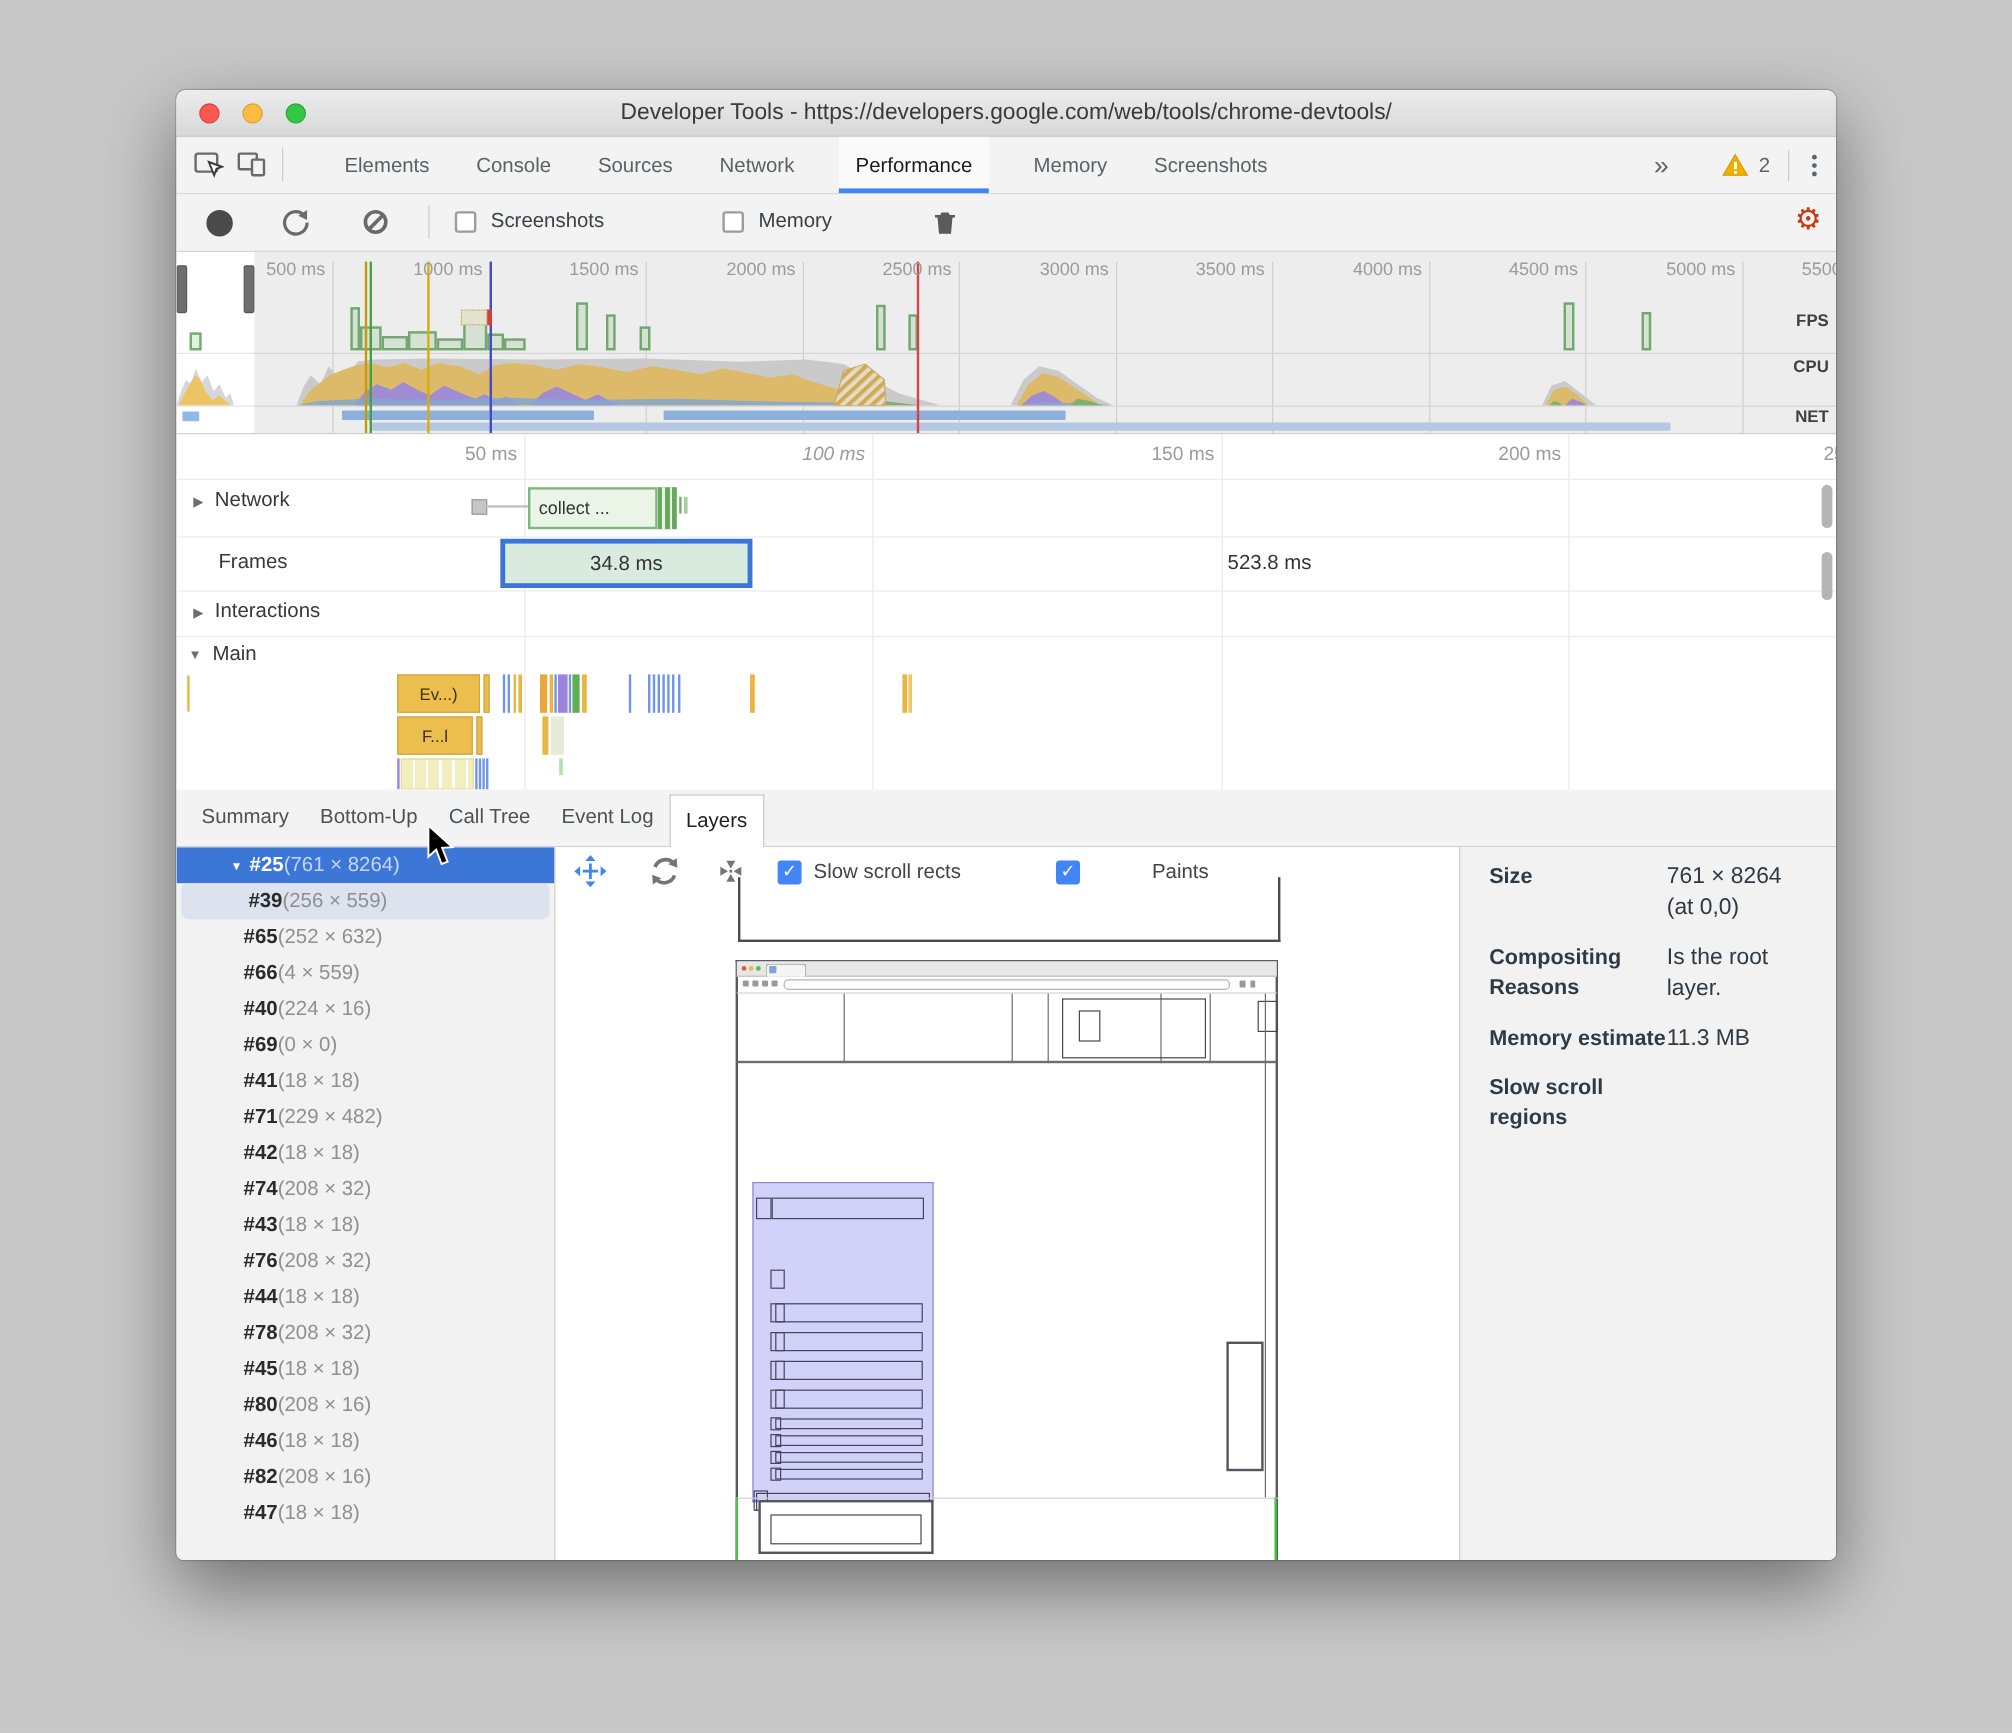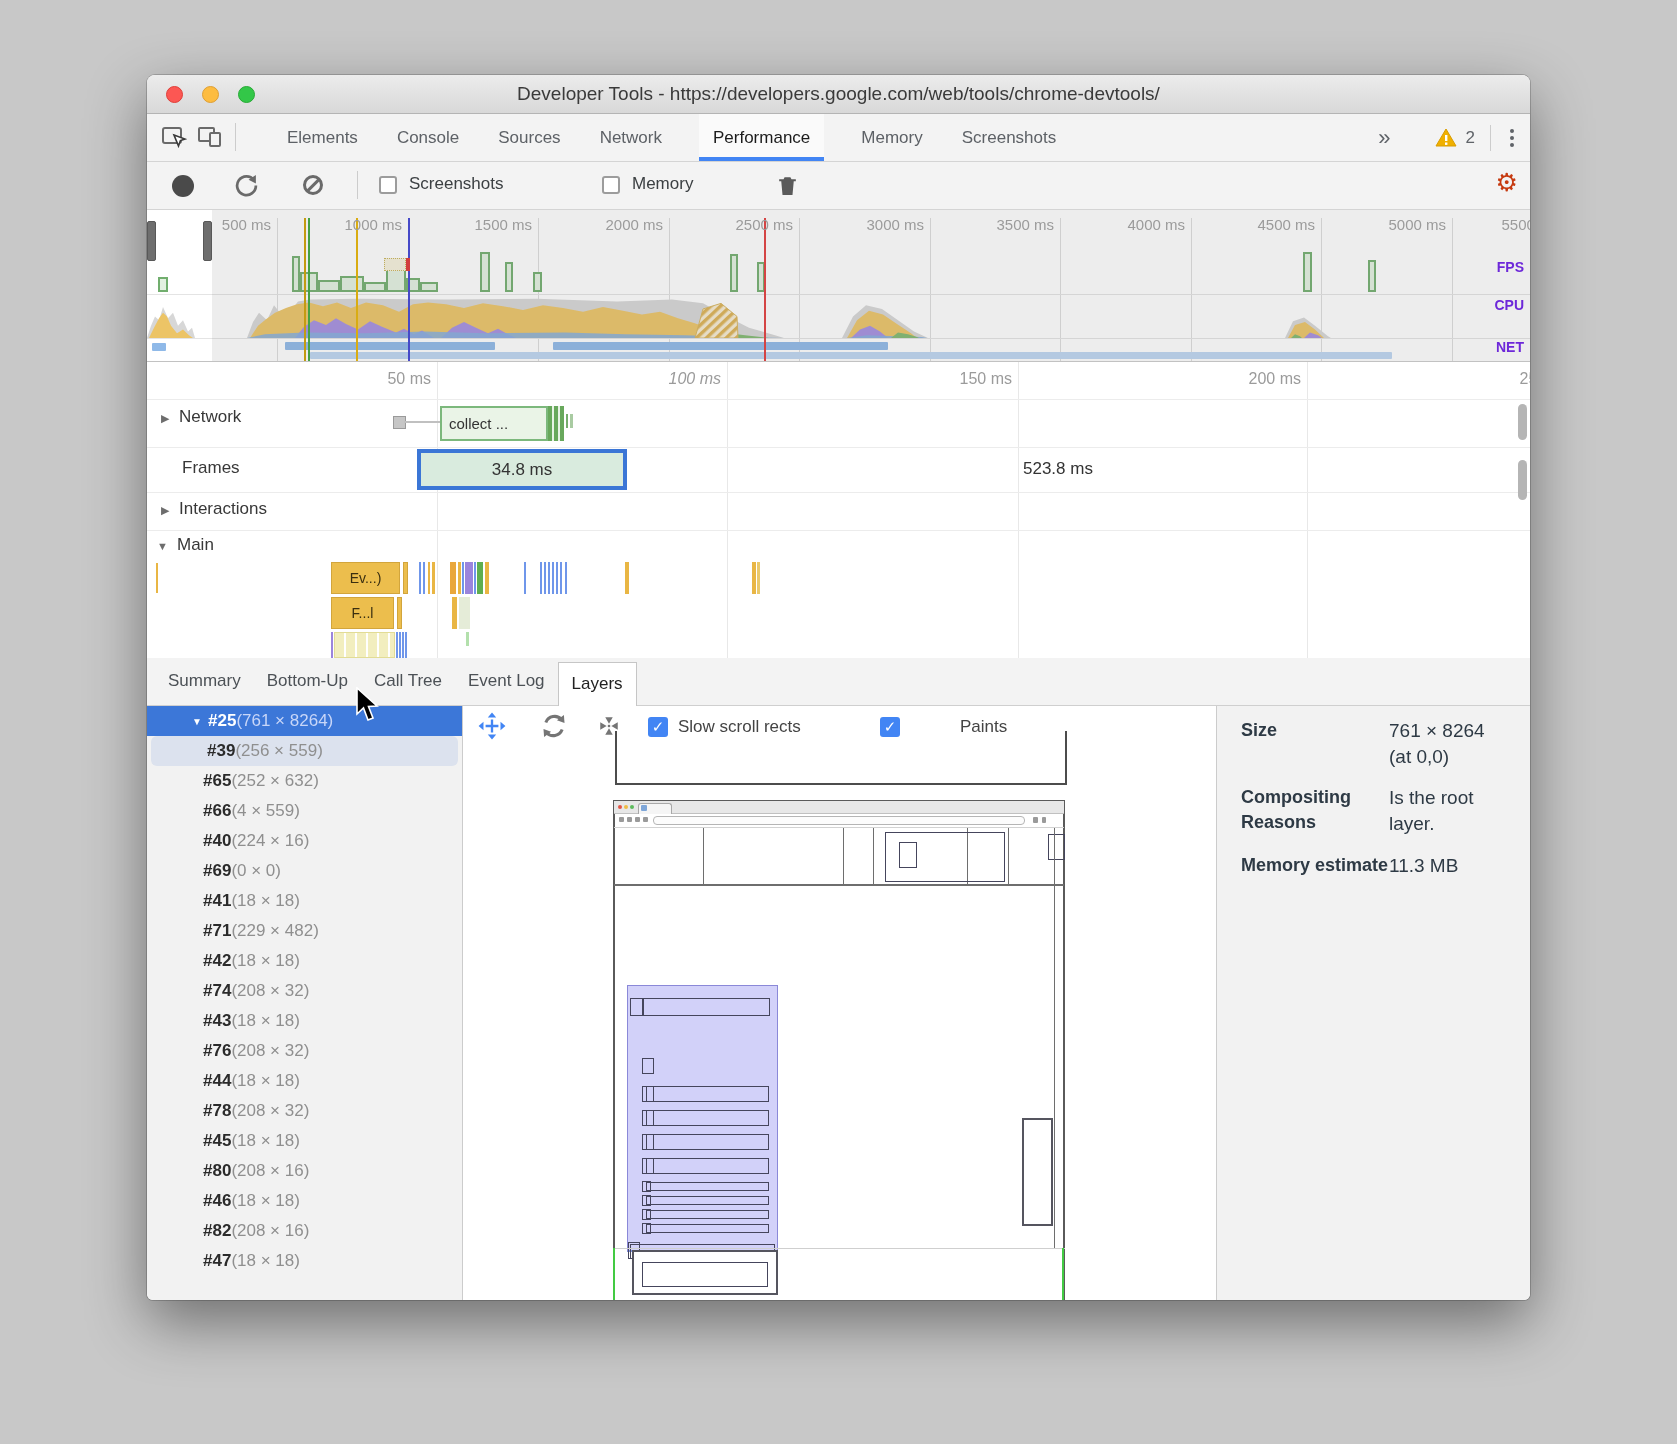--- a/index.html
+++ b/index.html
@@ -31,21 +31,21 @@
   .cb{position:absolute;top:14px;width:18px;height:18px;background:#fff;border:2px solid #9c9c9c;border-radius:3px;box-sizing:border-box;}
   .cb-label{position:absolute;top:12px;font-size:17px;color:#3c4043;}
   #block-icon{position:absolute;left:156px;top:13px;width:20px;height:20px;border:3px solid #6a6a6a;border-radius:50%;box-sizing:border-box;}
   #block-icon::after{content:"";position:absolute;left:-1px;top:6px;width:16px;height:3px;background:#6a6a6a;transform:rotate(-45deg);}
   #gear{position:absolute;right:12px;top:6px;font-size:25px;color:var(--gear);}
   
   #overview{position:absolute;left:0;top:135px;width:100%;height:151px;background:#fff;overflow:hidden;border-bottom:1px solid #c2c2c2;}
   .ov-grid{position:absolute;top:8px;height:143px;width:1px;background:#ddd;}
   .ov-hrow{position:absolute;left:0;width:100%;height:1px;background:#e4e4e4;}
   .ov-label{position:absolute;top:6px;transform:translateX(-100%);font-size:15px;color:#9b9b9b;white-space:nowrap;}
-  .ov-rowlabel{position:absolute;right:6px;font-size:14px;font-weight:bold;color:#6d28d9;}
+  .ov-rowlabel{position:absolute;right:6px;font-size:14px;font-weight:bold;color:#404040;}
   .fps-bar{position:absolute;background:#e3f1e1;border:2px solid #71ae6e;box-sizing:border-box;}
   .net-bar{position:absolute;border-radius:1px;}
   .ov-line{position:absolute;top:8px;height:143px;width:2px;}
   .mark{position:absolute;box-sizing:border-box;}
   .mark-box{border:1px dotted #c9b458;background:#f6f2dc;}
   #veil{position:absolute;left:65px;top:0;right:0;bottom:0;background:rgba(125,125,125,.14);}
   .handle{position:absolute;top:11px;width:9px;height:40px;background:#6e6e6e;border:1px solid #585858;border-radius:2px;box-sizing:border-box;}
   .cpu-svg{position:absolute;left:0;top:84px;width:1383px;height:44px;}
   
   #tracks{position:absolute;left:0;top:287px;width:100%;height:296px;background:#fff;overflow:hidden;}
@@ -539,20 +539,24 @@
         <div class="drow">
           <div class="dlabel">Compositing Reasons</div>
           <div class="dvalue">Is the root layer.</div>
         </div>
 
         <div class="drow">
           <div class="dlabel">Memory estimate</div>
           <div class="dvalue">11.3 MB</div>
         </div>
 
+        <div class="drow">
+          <div class="dlabel">Slow scroll regions</div>
+          <div class="dvalue"></div>
+        </div>
       </div>
   </div>
 
   <svg id="cursor" width="26" height="36" viewBox="0 0 26 36">
     <polygon points="2,1 2,27 8.5,21 13,33 18,31 13.5,19.5 22,19" fill="#000" stroke="#fff" stroke-width="1.6"></polygon>
   </svg>
 
 </div>
 
 </body></html>

